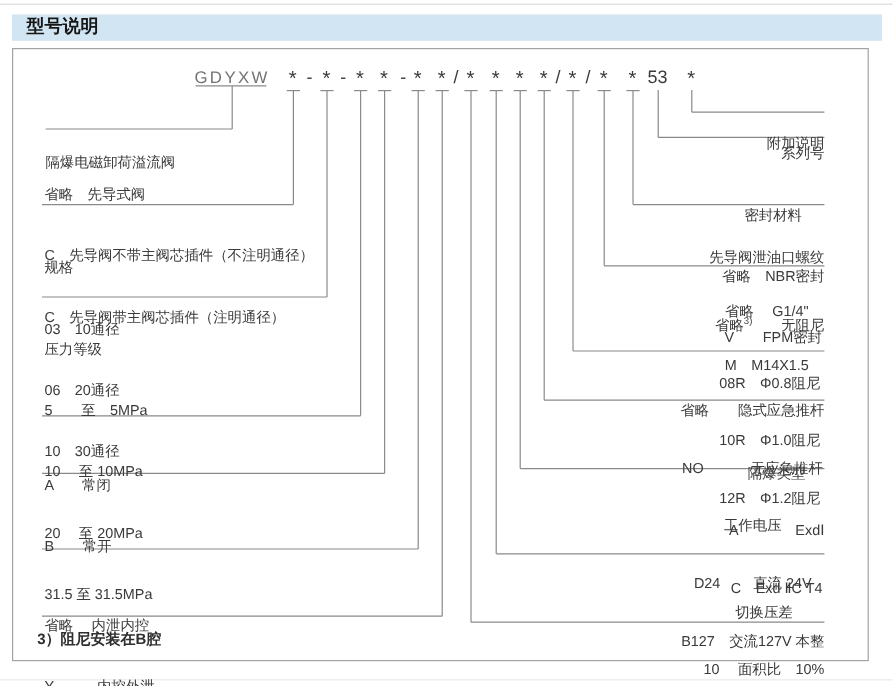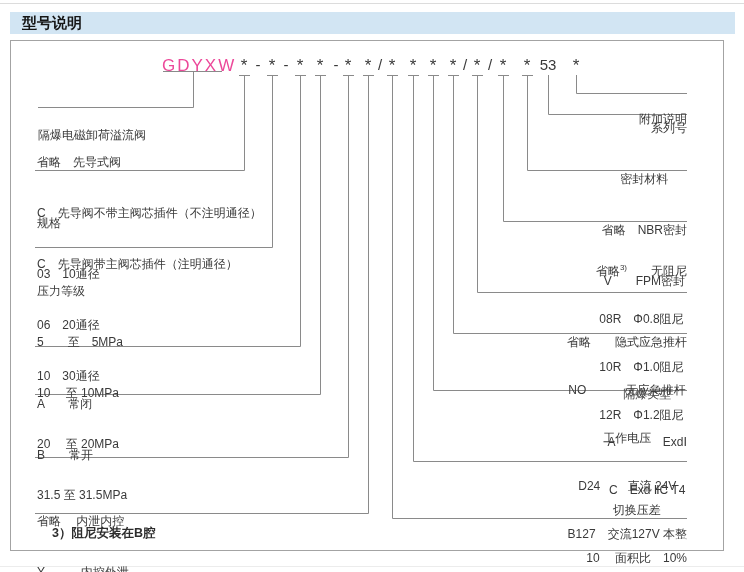--- a/index.html
+++ b/index.html
@@ -4,29 +4,29 @@
 <style>
   html,body{margin:0;padding:0;background:#ffffff;}
   #page{position:relative;width:744px;height:572px;background:#ffffff;overflow:hidden;
         font-family:"Liberation Sans","DejaVu Sans",sans-serif;color:#3a3a3a;}
   .hairline{position:absolute;left:0;width:744px;height:1px;background:#dcdcdc;}
   #headerbar{position:absolute;left:10px;top:12px;width:725px;height:22px;background:#d2e5f3;}
   #headerbar .title{padding-left:12px;line-height:22px;font-size:15px;font-weight:bold;color:#161616;}
   #diagrambox{position:absolute;left:10px;top:40px;width:712px;height:509px;border:1px solid #a3a3a3;background:#ffffff;}
   svg.lines{position:absolute;left:0;top:0;width:744px;height:572px;pointer-events:none;}
   svg.lines line{stroke:#8a8a8a;stroke-width:1;}
-  .codeprefix{position:absolute;left:162px;top:56px;font-size:17px;letter-spacing:2px;color:#ec4899;}
+  .codeprefix{position:absolute;left:162px;top:56px;font-size:14px;letter-spacing:2px;color:#737373;}
   .sym{position:absolute;top:56px;transform:translateX(-50%);font-size:15px;color:#3a3a3a;white-space:pre;}
   .sym.star{font-size:17px;}
   .lb{position:absolute;font-size:12px;line-height:17px;white-space:pre;color:#3a3a3a;}
   .rb{position:absolute;right:57px;font-size:12px;line-height:16px;text-align:center;white-space:pre;color:#3a3a3a;}
   .rb.lh17{line-height:17px;}
   .rb.lh15{line-height:15px;}
   sup.note{font-size:8px;vertical-align:super;}
-  .footnote{position:absolute;left:52px;top:525px;font-size:12.5px;font-weight:bold;color:#2e2e2e;}
+  .footnote{position:absolute;left:31px;top:525px;font-size:12.5px;font-weight:bold;color:#2e2e2e;}
 </style>
 </head>
 <body>
 
 <div id="page">
 
   <div class="hairline" style="top:3px"></div>
   <div class="hairline" style="top:566px;background:#ececec"></div>
 
   <div id="headerbar">
@@ -158,20 +158,25 @@
   <div class="rb" style="top:88px">
     <div>系列号</div>
   </div>
 
   <div class="rb lh17" style="top:137px">
     <div>密封材料</div>
     <div>省略　NBR密封</div>
     <div>V　　FPM密封</div>
   </div>
 
+  <div class="rb lh15" style="top:177px">
+    <div>先导阀泄油口螺纹</div>
+    <div>省略　 G1/4"</div>
+    <div>M　M14X1.5</div>
+  </div>
 
   <div class="rb" style="top:228px">
     <div><span>省略</span><sup class="note">3)</sup><span>　　无阻尼</span></div>
     <div>08R　Φ0.8阻尼</div>
     <div>10R　Φ1.0阻尼</div>
     <div>12R　Φ1.2阻尼</div>
   </div>
 
   <div class="rb" style="top:302px">
     <div>省略　　隐式应急推杆</div>

